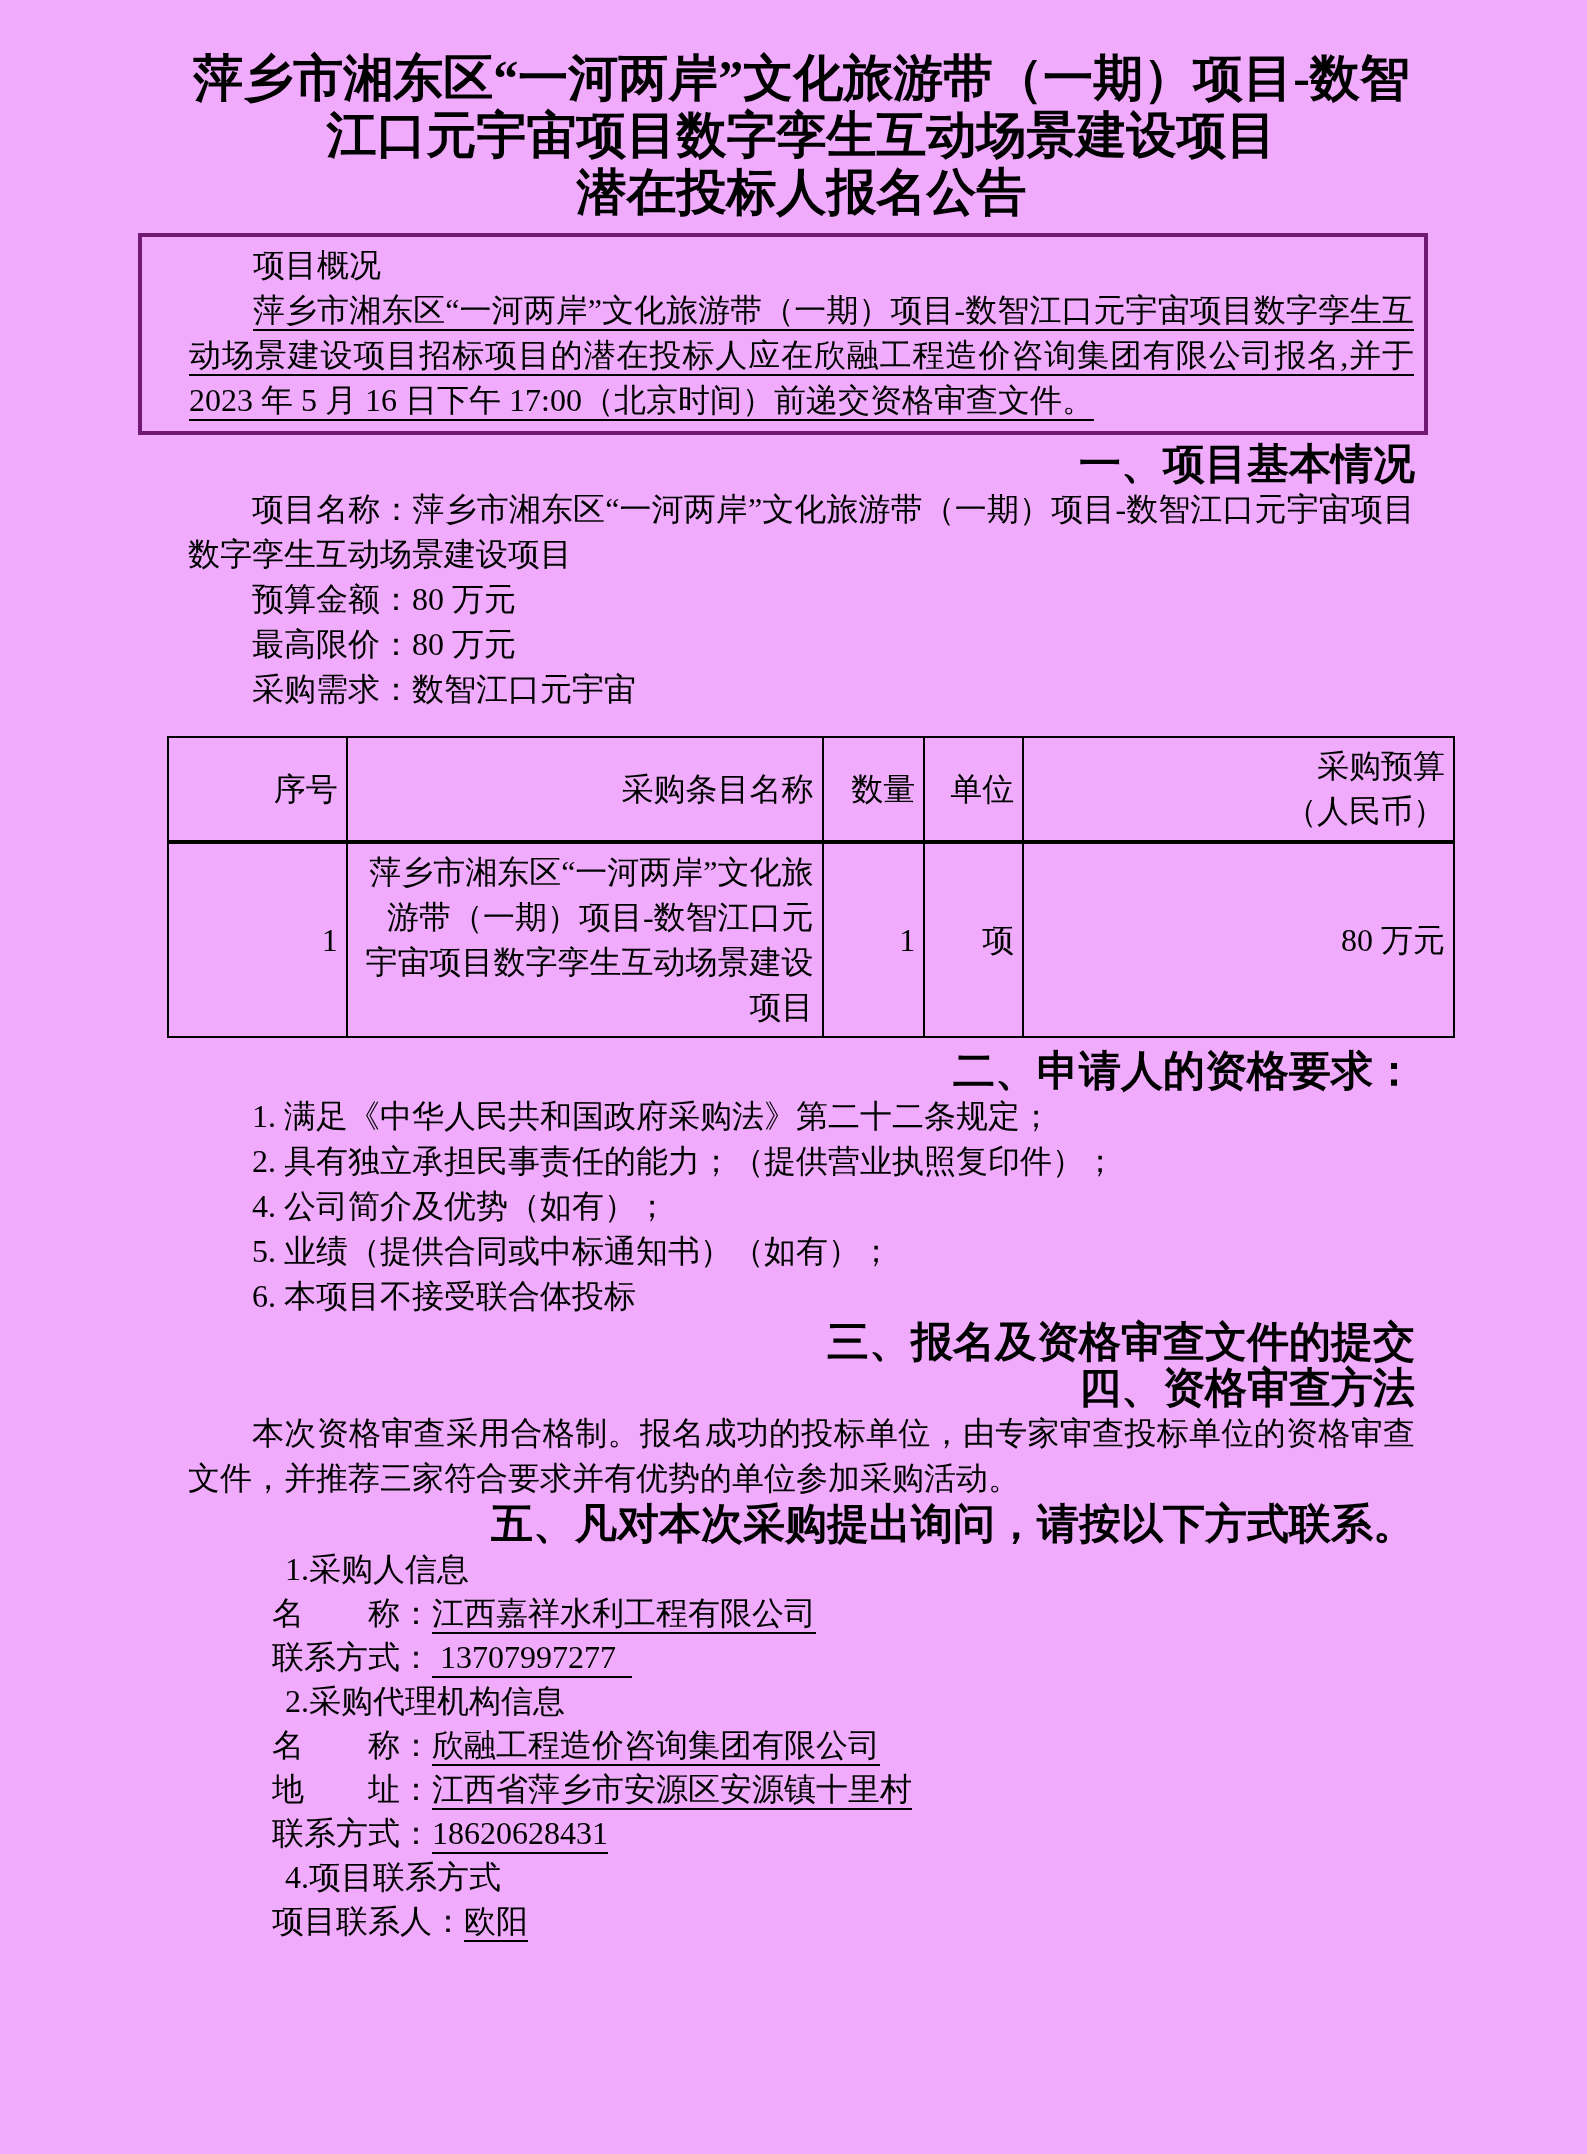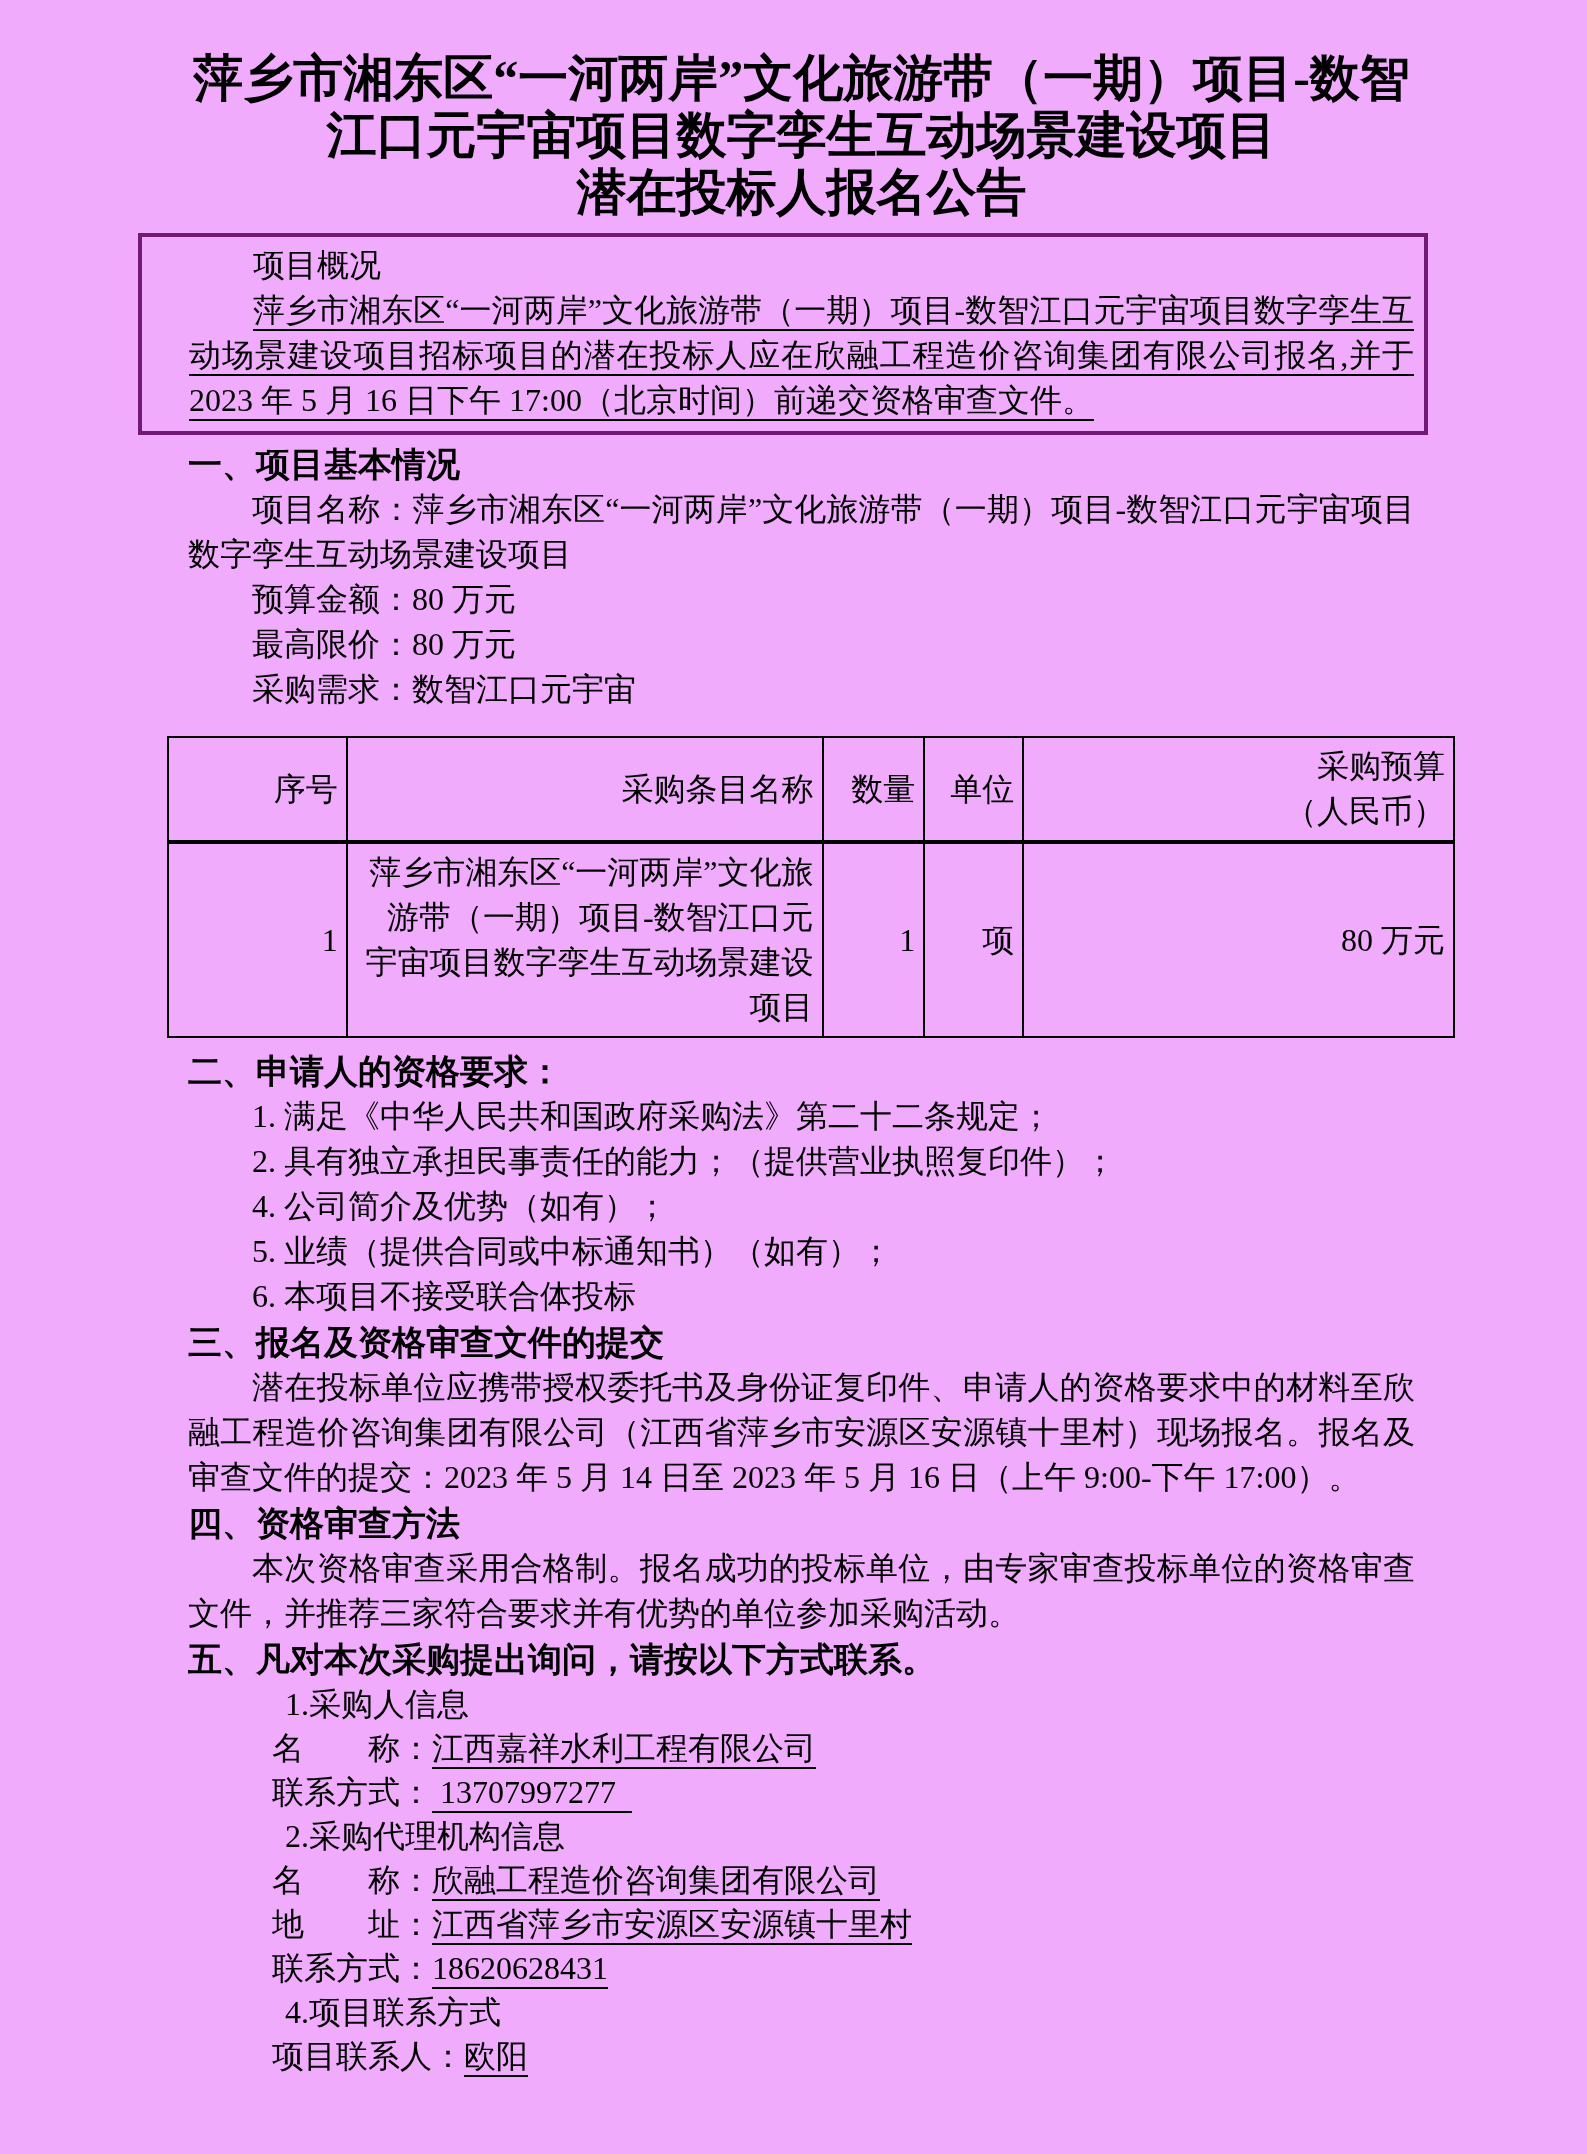--- a/index.html
+++ b/index.html
@@ -27,21 +27,21 @@
     margin-bottom:6px;
   }
   .indent { text-indent:64px; }
   .justify { text-align:justify; }
 
   u { text-decoration:underline; text-underline-offset:8px; text-decoration-thickness:2px; }
 
   
   .h2 {
     font-family:"Liberation Sans","DejaVu Sans",sans-serif;
-    font-weight:bold; font-size:34px; line-height:46px;
+    font-weight:bold; font-size:42px; line-height:46px;text-align:right;
   }
 
   
   table.proc {
     border-collapse:collapse; table-layout:fixed;
     margin:24px 0 10px -21px;
     width:calc(100% + 61px);
     text-align:right;
   }
   table.proc th, table.proc td {
@@ -118,21 +118,20 @@
     </table>
 
     <div class="h2">二、申请人的资格要求：</div>
     <p class="li">1. 满足《中华人民共和国政府采购法》第二十二条规定；</p>
     <p class="li">2. 具有独立承担民事责任的能力；（提供营业执照复印件）；</p>
     <p class="li">4. 公司简介及优势（如有）；</p>
     <p class="li">5. 业绩（提供合同或中标通知书）（如有）；</p>
     <p class="li">6. 本项目不接受联合体投标</p>
 
     <div class="h2">三、报名及资格审查文件的提交</div>
-    <p class="indent justify">潜在投标单位应携带授权委托书及身份证复印件、申请人的资格要求中的材料至欣融工程造价咨询集团有限公司（江西省萍乡市安源区安源镇十里村）现场报名。报名及审查文件的提交：2023 年 5 月 14 日至 2023 年 5 月 16 日（上午 9:00-下午 17:00）。</p>
 
     <div class="h2">四、资格审查方法</div>
     <p class="indent justify">本次资格审查采用合格制。报名成功的投标单位，由专家审查投标单位的资格审查文件，并推荐三家符合要求并有优势的单位参加采购活动。</p>
 
     <div class="h2">五、凡对本次采购提出询问，请按以下方式联系。</div>
 
     <p class="c-group">1.采购人信息</p>
     <p class="c-line"><span>名　　称：</span><u>江西嘉祥水利工程有限公司</u></p>
     <p class="c-line"><span>联系方式：</span><u>&nbsp;13707997277&nbsp;&nbsp;</u></p>
 

